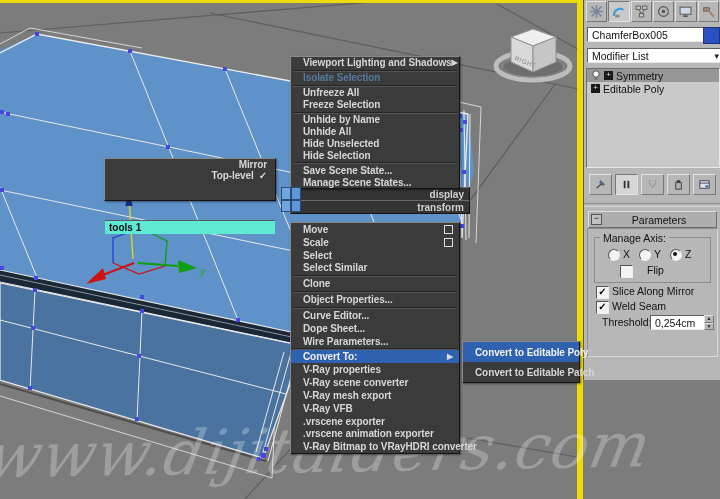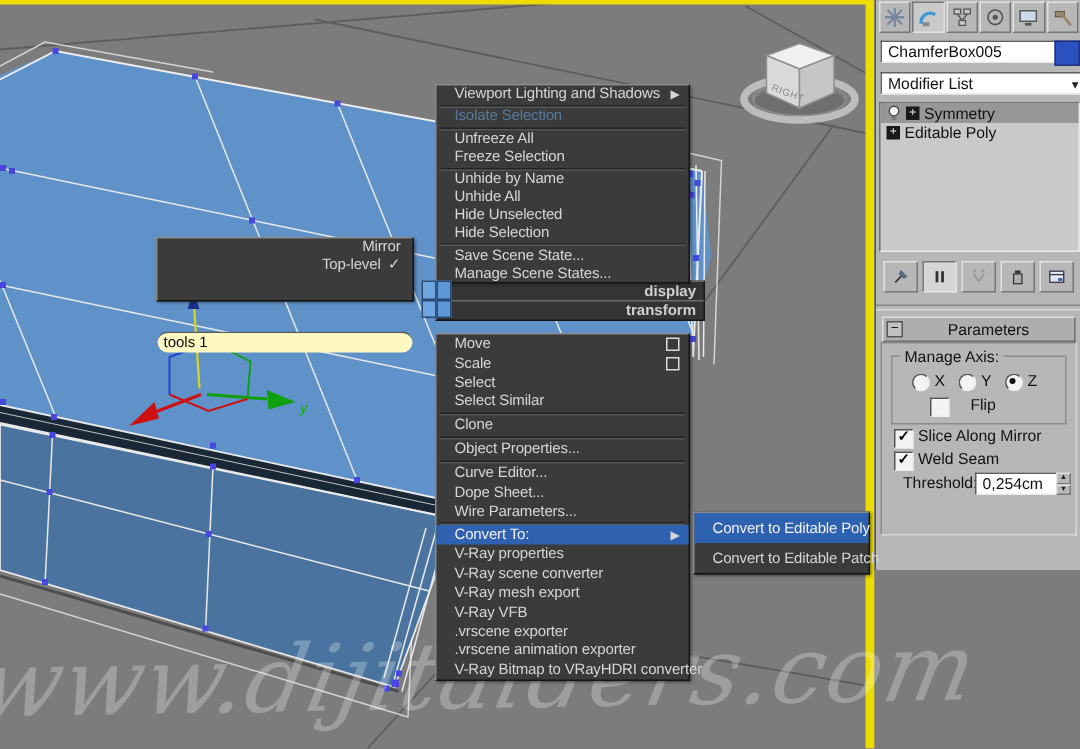--- a/index.html
+++ b/index.html
@@ -10,35 +10,35 @@
   
   #watermark{position:absolute;left:-10px;top:414px;z-index:3;
     font-family:"DejaVu Serif",serif;font-style:italic;font-size:62px;
     letter-spacing:1px;white-space:nowrap;color:rgba(255,255,255,0.26);
     transform:skewX(-12deg) rotate(-1deg);pointer-events:none;}
   
   .popup{position:absolute;background:#3b3b3b;z-index:5;
     border:1px solid;border-color:#8a8a8a #141414 #141414 #8a8a8a;
     box-shadow:1px 1px 2px rgba(0,0,0,.45);display:flex;flex-direction:column;}
   .mi{flex:1;display:flex;align-items:center;padding:0 6px 0 12px;
-      font-size:10px;color:#d6d6d6;white-space:nowrap;letter-spacing:-.1px;}
+      font-size:10px;color:#d6d6d6;white-space:nowrap;letter-spacing:-.1px;font-weight:bold;}
   .mi .lbl{flex:0 1 auto;}
   .mi.dis{color:#567a9e;}
   .mi.hl{background:#2e62b0;color:#f0f0f0;}
   .mi .arrow{margin-left:auto;font-size:8px;line-height:8px;color:#d6d6d6;}
   .mi .sbox{margin-left:auto;width:7px;height:7px;border:1px solid #dcdcdc;background:#3b3b3b;}
   .mi .chk{margin-left:5px;font-size:10px;}
   .msep{flex:none;height:3px;position:relative;}
   .msep::after{content:'';position:absolute;left:2px;right:2px;top:1px;
       border-top:1px solid #242424;border-bottom:1px solid #555;}
   
   #toolsMenu .mi{justify-content:flex-end;padding:0 8px;}
   #toolsMenu .mi .lbl{flex:0 0 auto;}
-  .qtitle{flex:none;height:13px;background:#fef9c3;border-top:1px solid #595959;
-      font-size:10px;font-weight:normal;color:#0a0a0a;display:flex;align-items:center;padding:0 4px;border-radius:7px;}
+  .qtitle{flex:none;height:13px;background:#5eead4;border-top:1px solid #595959;
+      font-size:10px;font-weight:bold;color:#0a0a0a;display:flex;align-items:center;padding:0 4px;}
   .qbar{position:absolute;z-index:5;background:#343434;
       border:1px solid;border-color:#6a6a6a #151515 #151515 #6a6a6a;
       color:#cfcfcf;font-size:10px;font-weight:bold;
       display:flex;align-items:center;justify-content:flex-end;padding:0 5px;}
   #quadSquares{position:absolute;left:281px;top:187px;width:20px;height:25px;z-index:6;
       display:grid;grid-template-columns:10px 10px;grid-template-rows:13px 12px;}
   #quadSquares div{border:1px solid #2a4a73;}
   
   #panel{position:absolute;left:583px;top:0;width:137px;height:380px;
       background:#b7b7b7;border-left:1px solid #555;z-index:2;font-size:10.5px;color:#111;}

